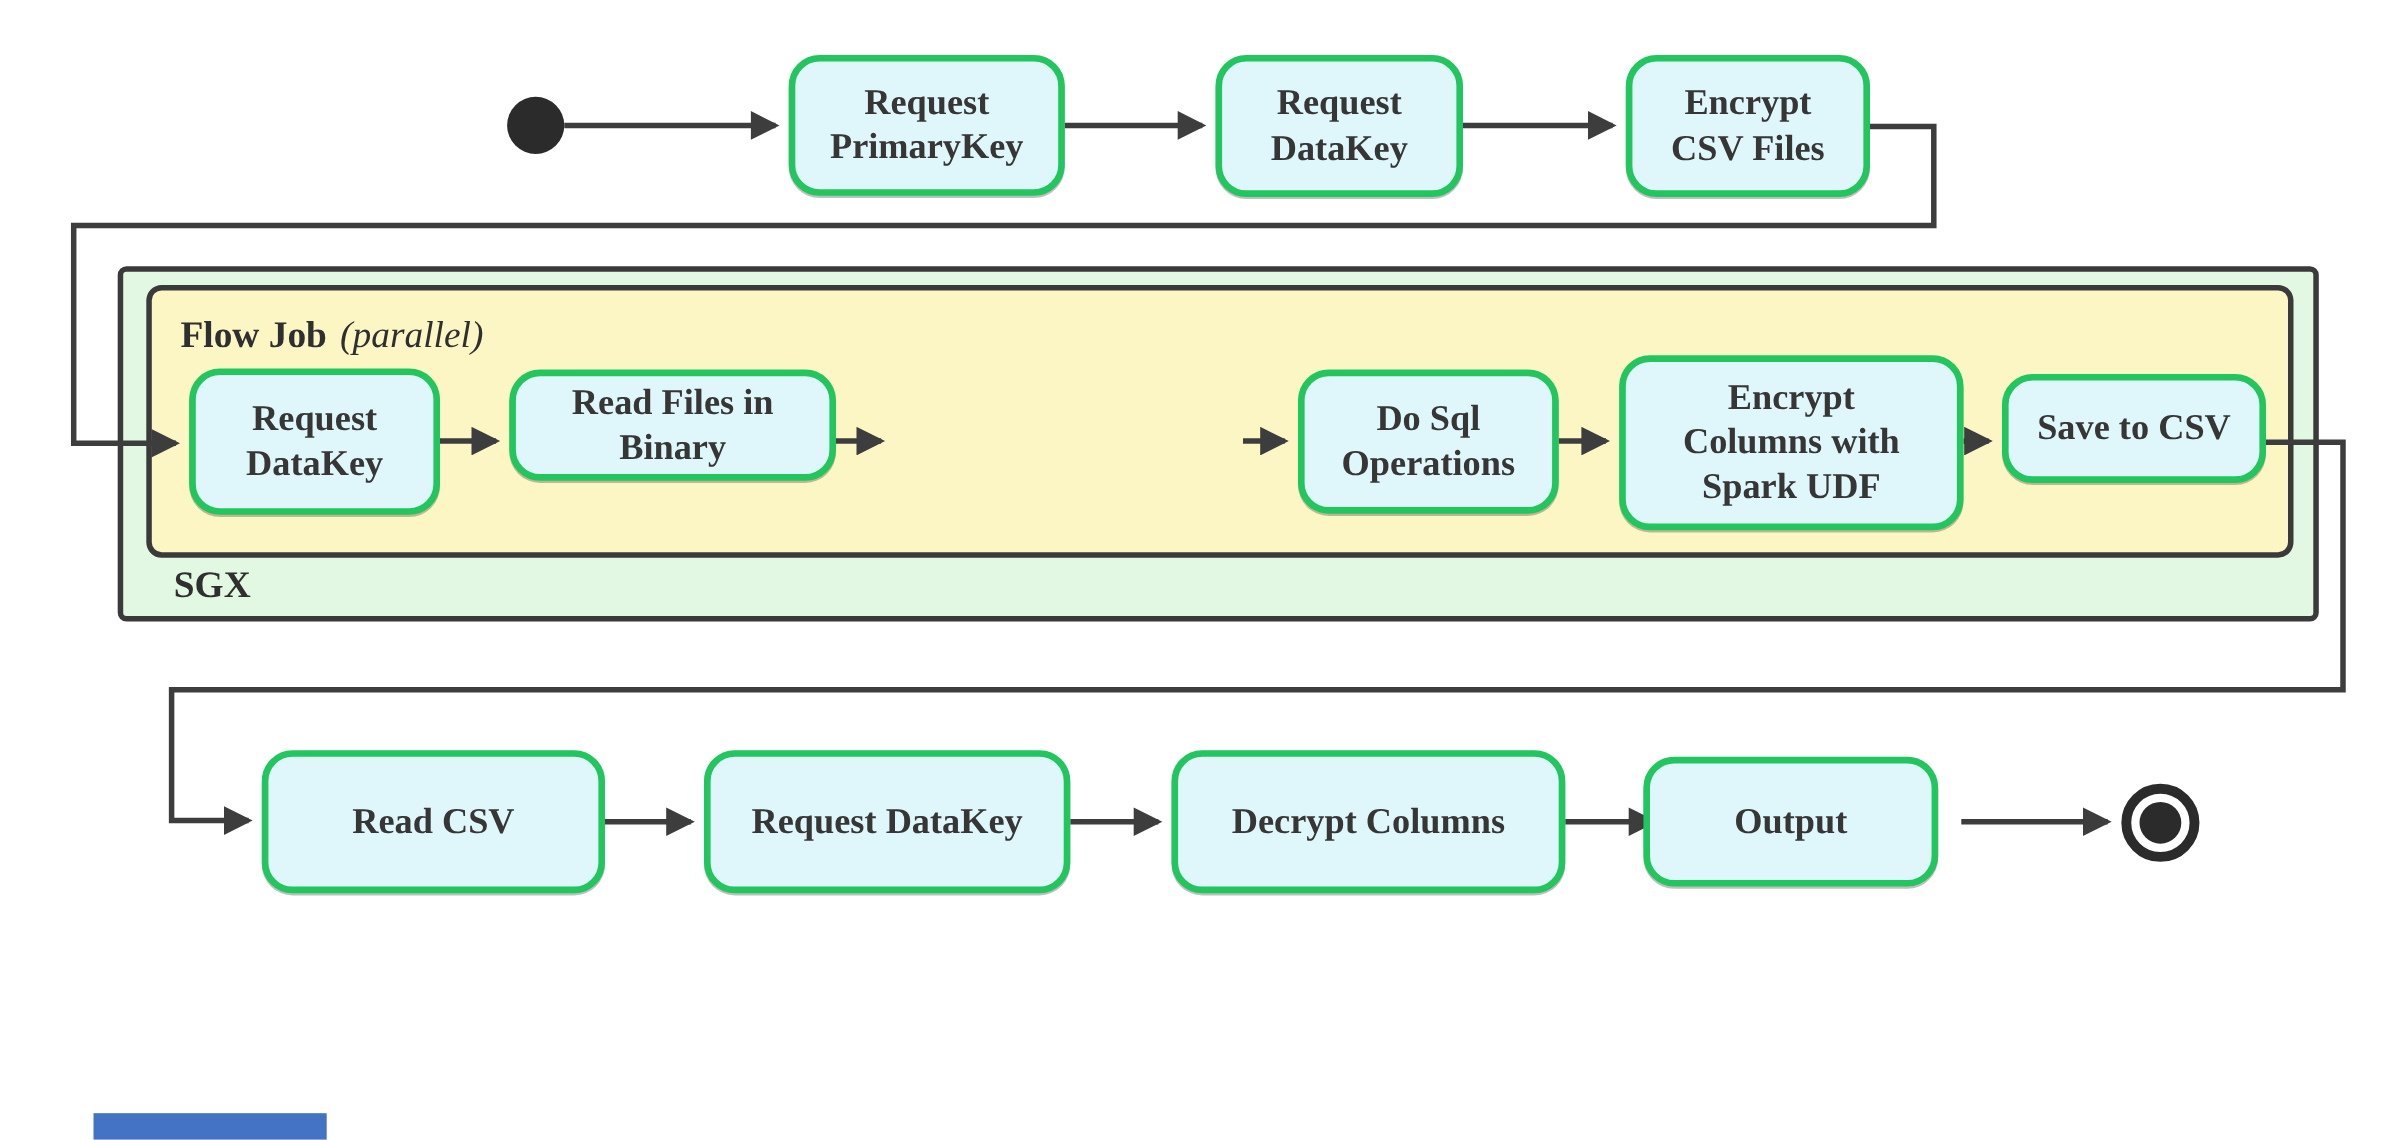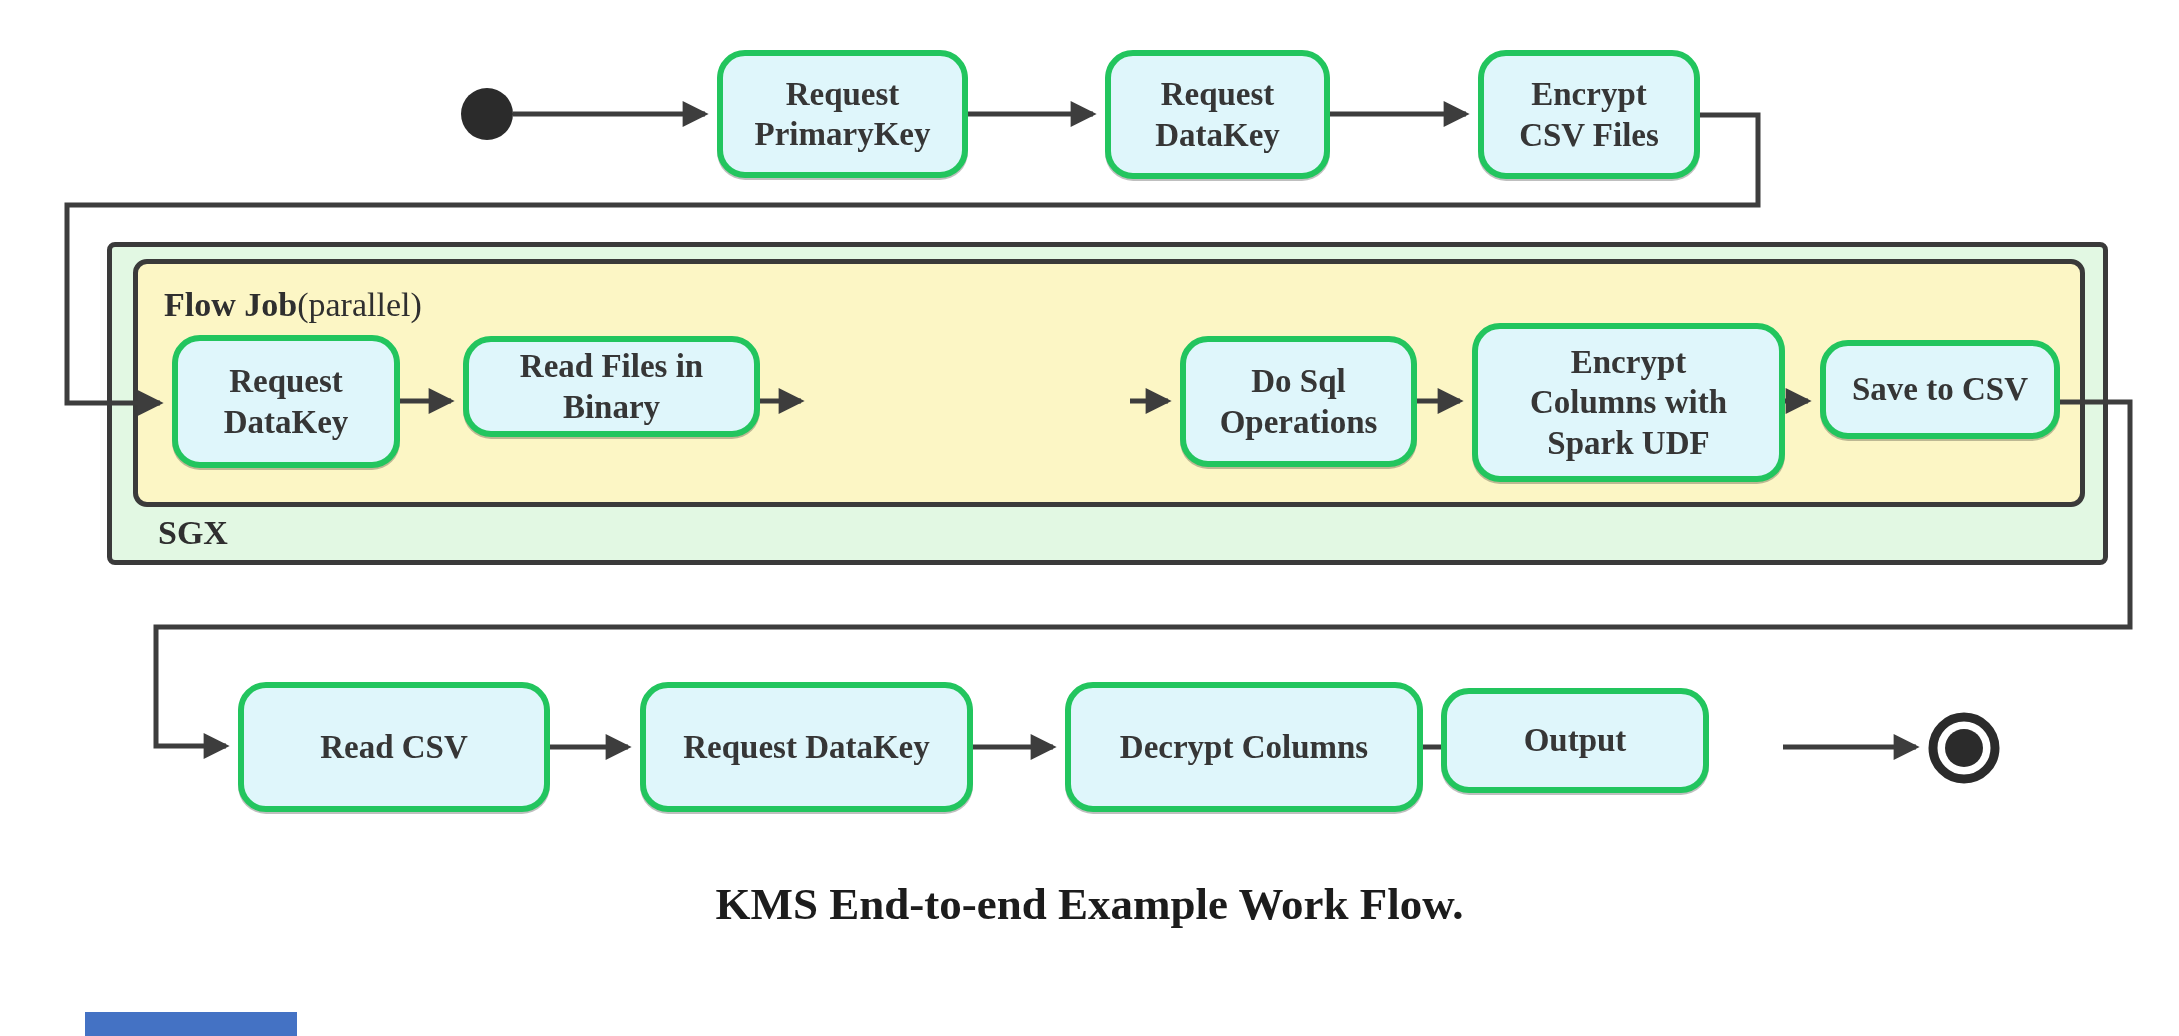--- a/index.html
+++ b/index.html
@@ -30,21 +30,21 @@
     border-radius: 14px;
   }
   .container-label {
     position: absolute;
     color: #2f2f2f;
     font-size: 34px;
     font-weight: bold;
     white-space: nowrap;
   }
   .spark-label { left: 26px; top: 22px; }
-  .spark-label .qualifier { font-weight: normal; }
+  .spark-label .qualifier { font-weight: normal; font-style: italic; margin-left: 12px; }
   .sgx-label { left: 46px; bottom: 8px; }
 
   .node {
     position: absolute;
     box-sizing: border-box;
     background: #dff6fb;
     border: 6px solid #22c55e;
     border-radius: 28px;
     color: #363636;
     font-size: 33px;
@@ -132,18 +132,17 @@
   <div class="node" style="left:1180px; top:336px; width:237px; height:131px;">Do Sql
 Operations</div>
   <div class="node" style="left:1472px; top:323px; width:313px; height:159px;">Encrypt
 Columns with
 Spark UDF</div>
   <div class="node" style="left:1820px; top:340px; width:240px; height:99px;">Save to CSV</div>
 
   <div class="node" style="left:238px;  top:682px; width:312px; height:130px;">Read CSV</div>
   <div class="node" style="left:640px;  top:682px; width:333px; height:130px;">Request DataKey</div>
   <div class="node" style="left:1065px; top:682px; width:358px; height:130px;">Decrypt Columns</div>
-  <div class="node" style="left:1441px; top:688px; width:268px; height:105px;">Output</div>
+  <div class="node" style="left:1494px; top:688px; width:268px; height:118px;">Output</div>
 
-  <div class="caption">KMS End-to-end Example Work Flow.</div>
 
   <div class="artifact-bar"></div>
 </div>
 
 </body></html>

